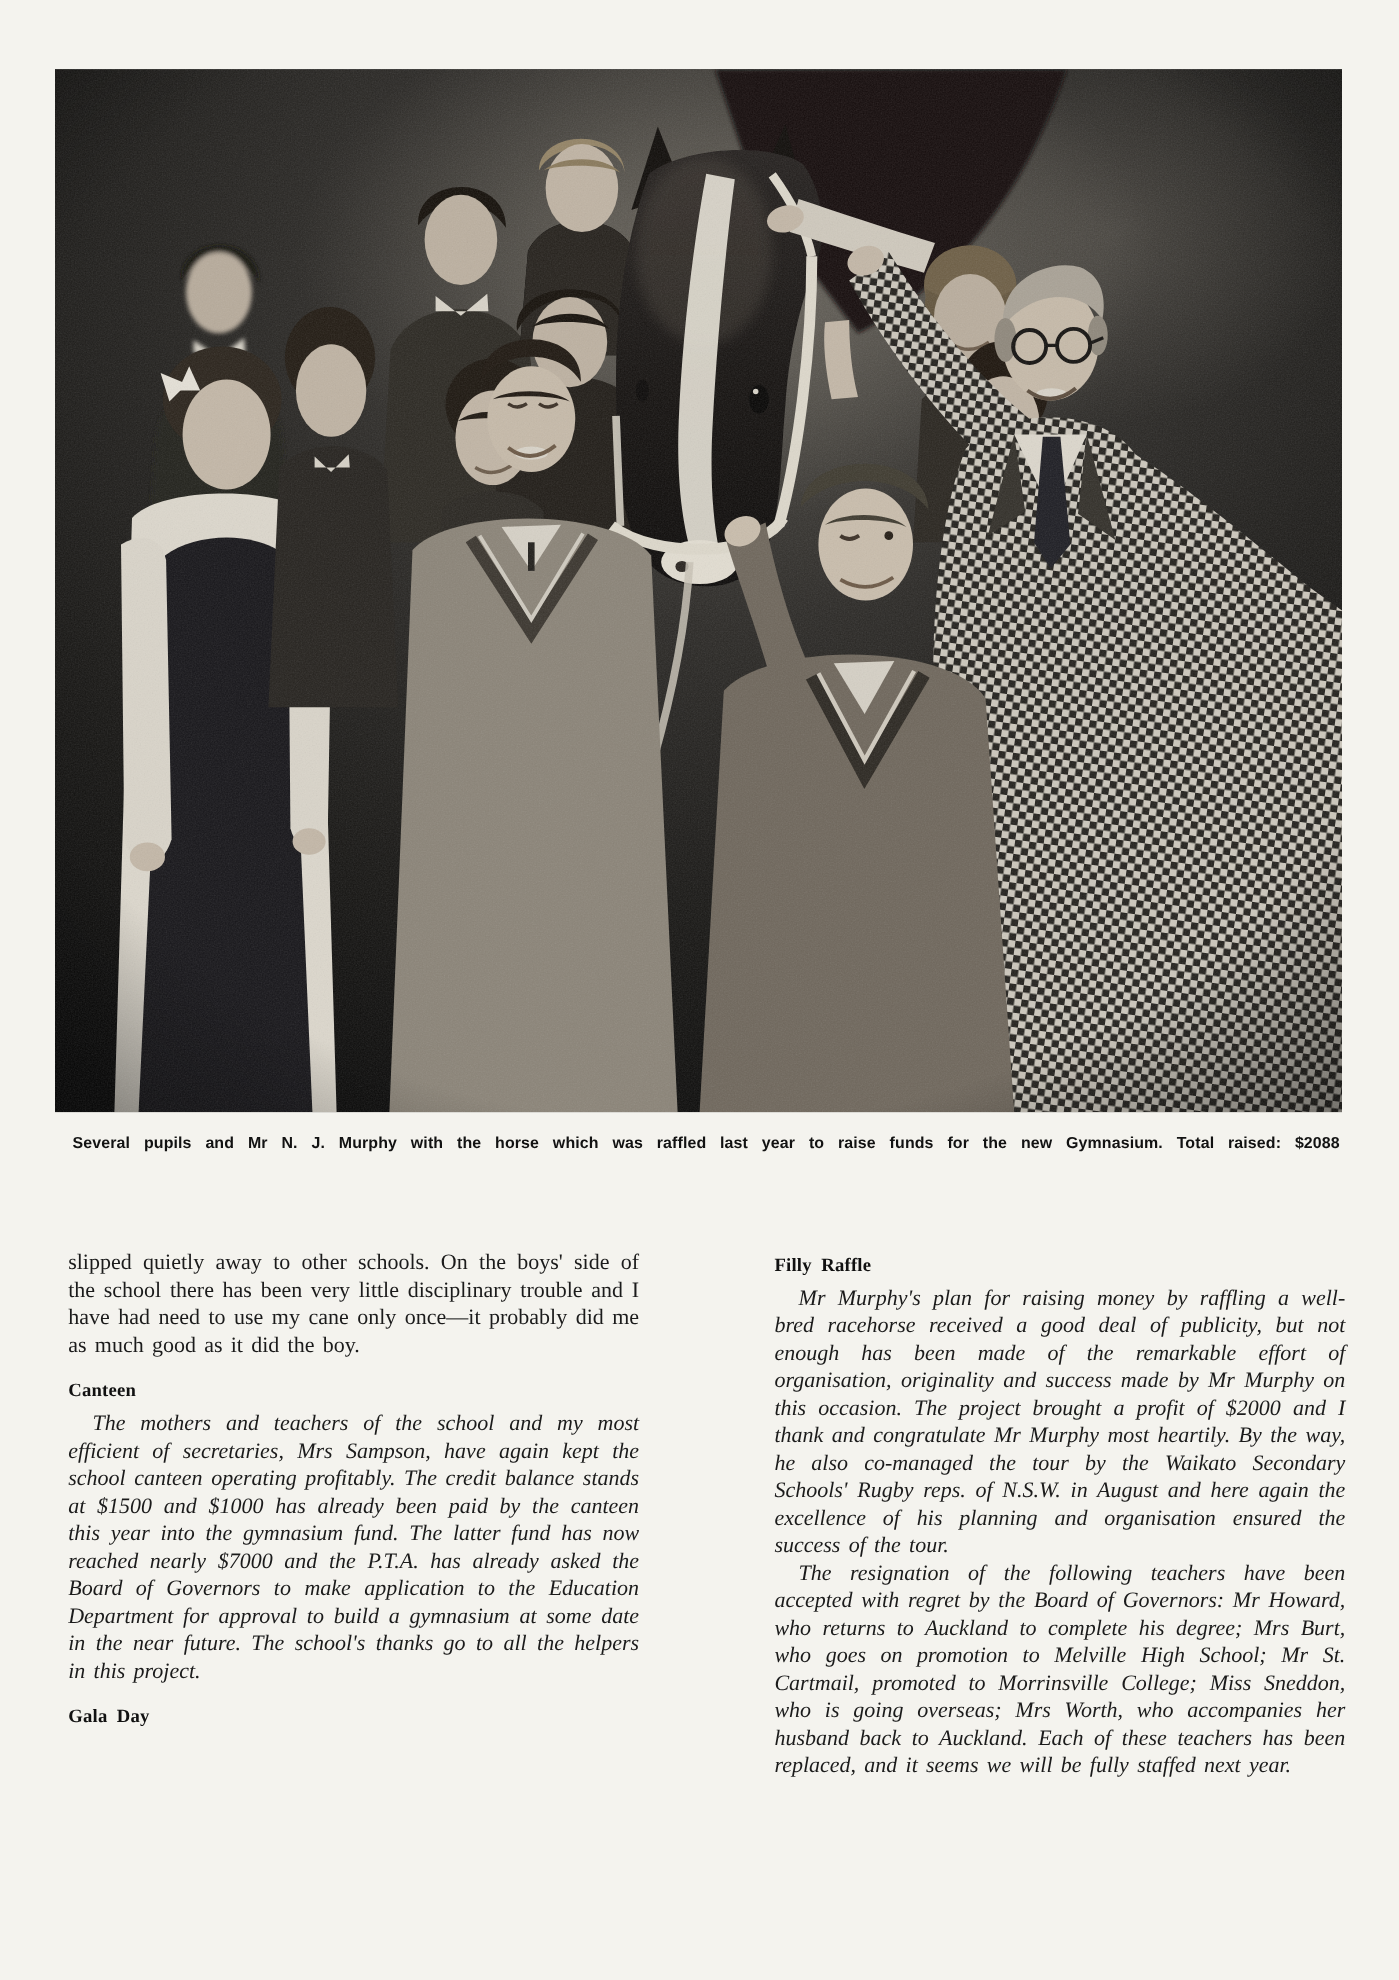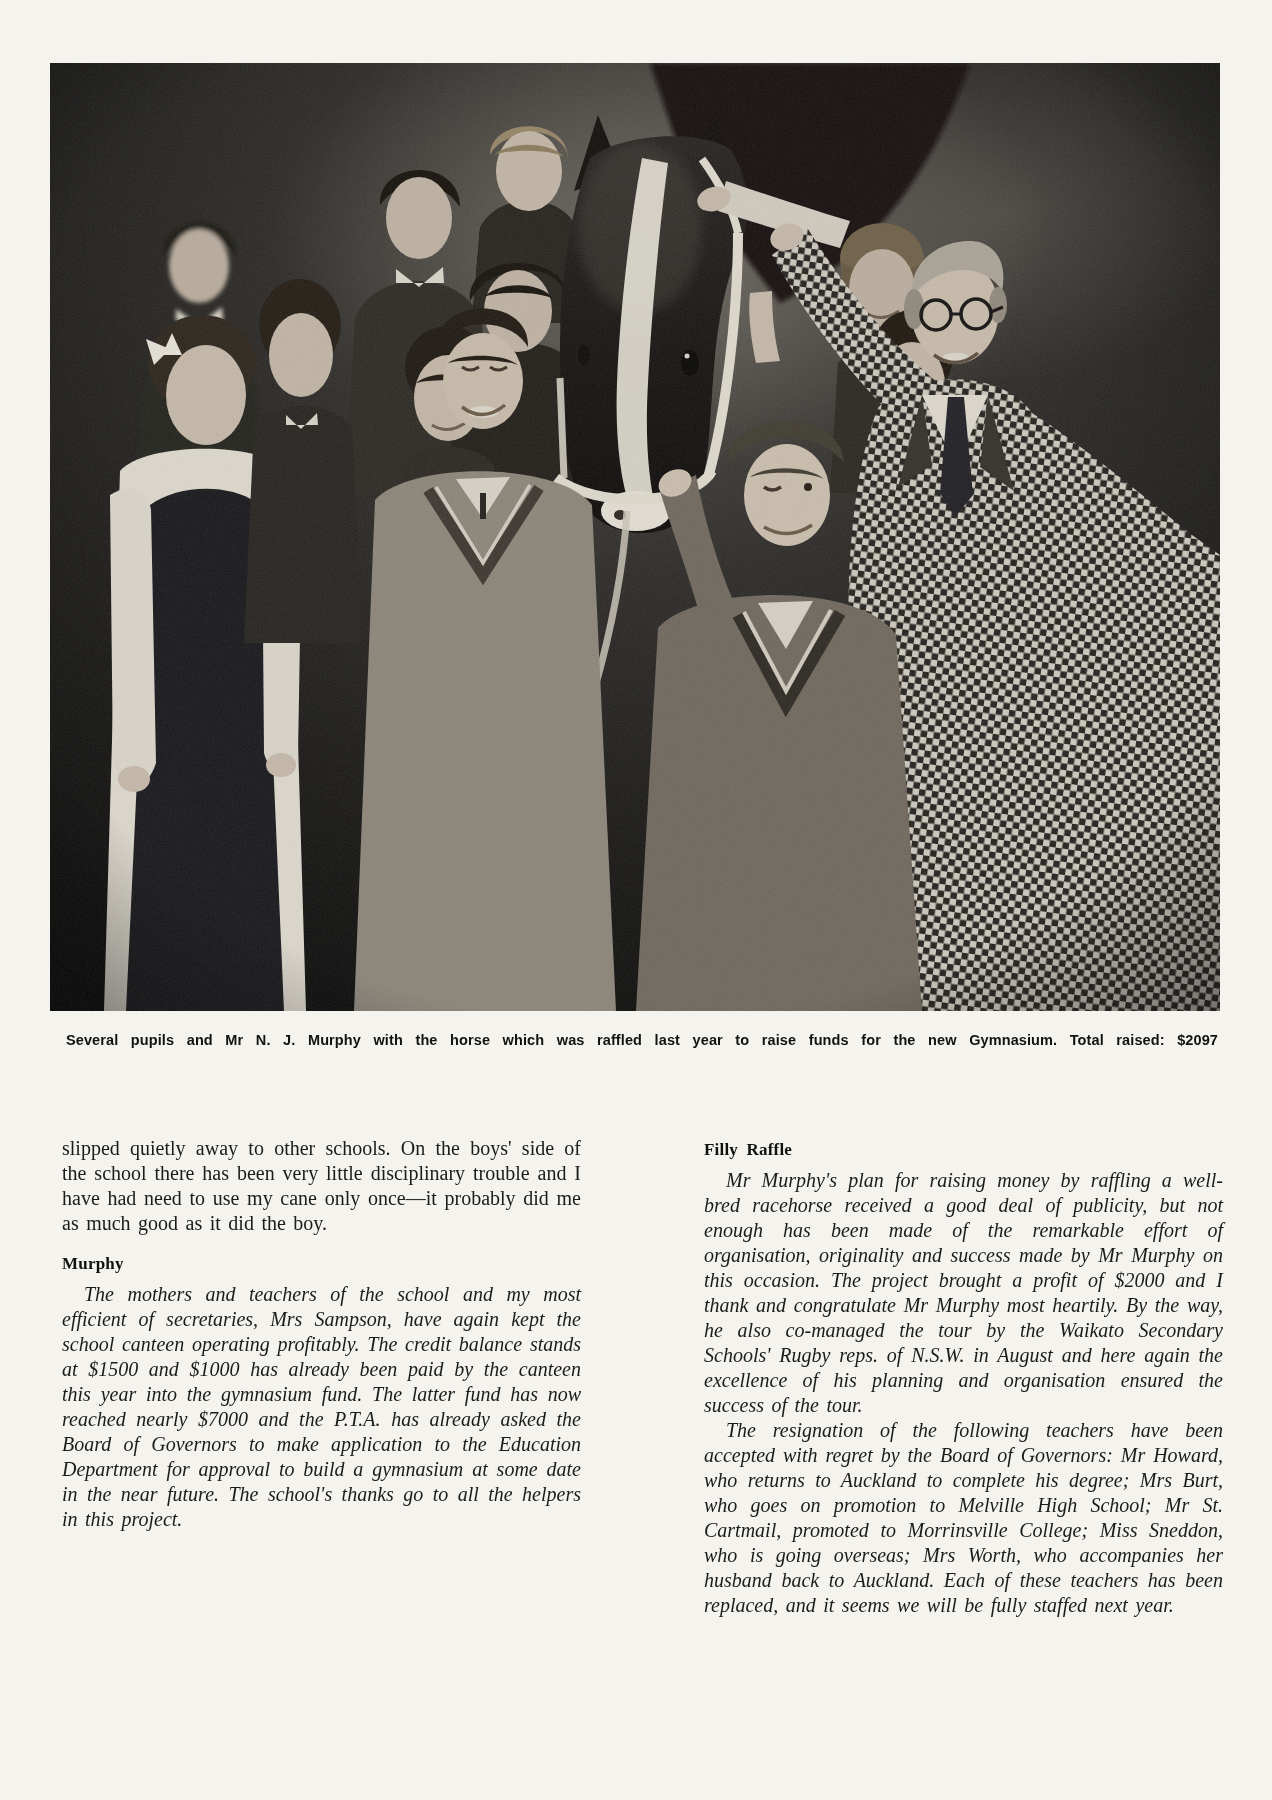--- a/index.html
+++ b/index.html
@@ -231,26 +231,27 @@
         <path d="M688 552 L736 642 L790 550" fill="none" stroke="#2c2822" stroke-width="12"></path>
         <path d="M694 549 L736 628 L781 547" fill="none" stroke="#cfc9bd" stroke-width="4"></path>
         <path d="M708 540 L736 586 L763 538 Z" fill="#d5d0c5"></path>
       </g>
 
       <rect width="1170" height="948" fill="url(#vig)"></rect>
       <rect width="1170" height="948" filter="url(#grain)" opacity="0.14"></rect>
     </svg>
   </figure>
 
-  <p class="caption">Several pupils and Mr N. J. Murphy with the horse which was raffled last year to raise funds for the new Gymnasium. Total raised: $2097</p>
+  <p class="caption">Several pupils and Mr N. J. Murphy with the horse which was raffled last year to raise funds for the new Gymnasium. Total raised: $2088</p>
 
   <div class="col col-left">
     <p>slipped quietly away to other schools. On the boys' side of the school there has been very little disciplinary trouble and I have had need to use my cane only once—it probably did me as much good as it did the boy.</p>
-    <h3>Murphy</h3>
+    <h3>Canteen</h3>
     <p class="indent">The mothers and teachers of the school and my most efficient of secretaries, Mrs Sampson, have again kept the school canteen operating profitably. The credit balance stands at $1500 and $1000 has already been paid by the canteen this year into the gymnasium fund. The latter fund has now reached nearly $7000 and the P.T.A. has already asked the Board of Governors to make application to the Education Department for approval to build a gymnasium at some date in the near future. The school's thanks go to all the helpers in this project.</p>
+    <h3>Gala Day</h3>
   </div>
 
   <div class="col col-right">
     <h3>Filly Raffle</h3>
     <p class="indent">Mr Murphy's plan for raising money by raffling a well-bred racehorse received a good deal of publicity, but not enough has been made of the remarkable effort of organisation, originality and success made by Mr Murphy on this occasion. The project brought a profit of $2000 and I thank and congratulate Mr Murphy most heartily. By the way, he also co-managed the tour by the Waikato Secondary Schools' Rugby reps. of N.S.W. in August and here again the excellence of his planning and organisation ensured the success of the tour.</p>
     <p class="indent">The resignation of the following teachers have been accepted with regret by the Board of Governors: Mr Howard, who returns to Auckland to complete his degree; Mrs Burt, who goes on promotion to Melville High School; Mr St. Cartmail, promoted to Morrinsville College; Miss Sneddon, who is going overseas; Mrs Worth, who accompanies her husband back to Auckland. Each of these teachers has been replaced, and it seems we will be fully staffed next year.</p>
   </div>
 
 </div>
 

